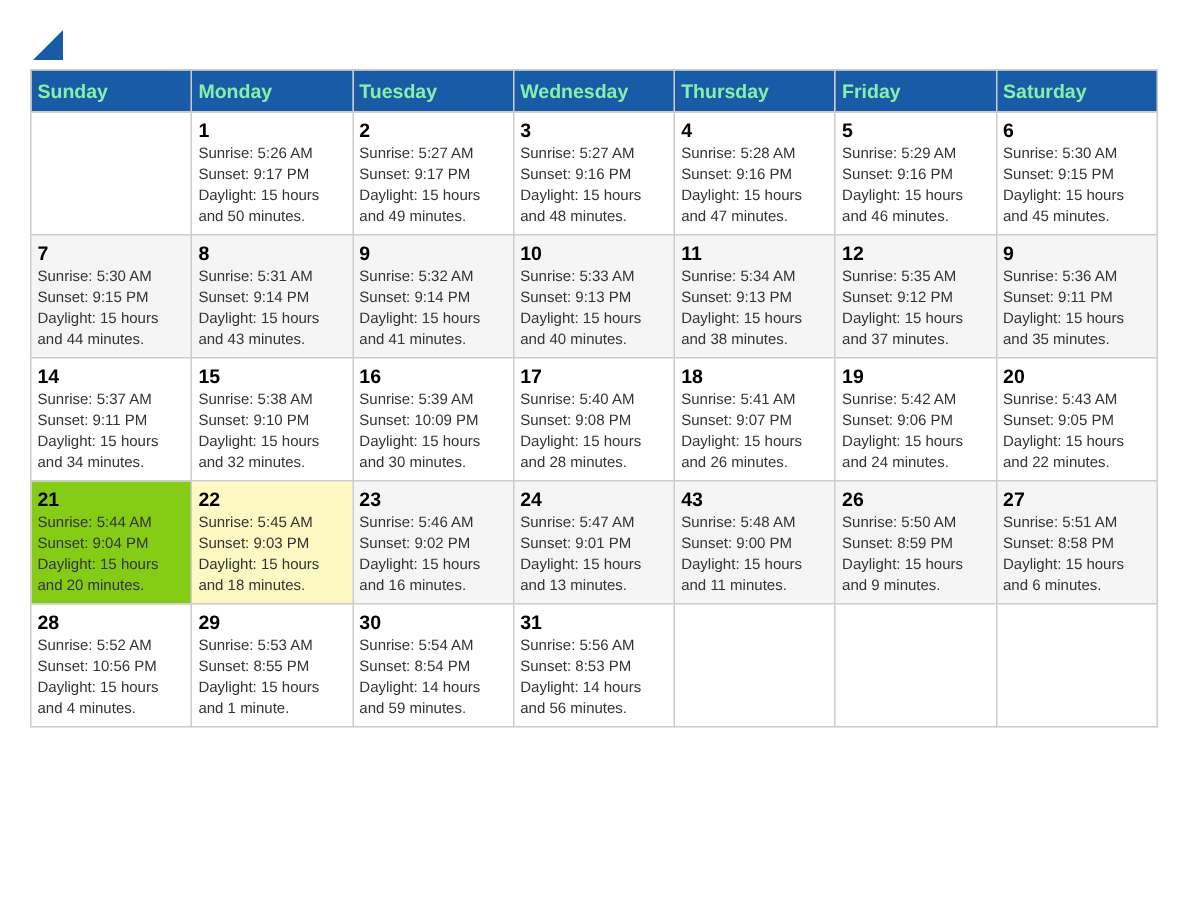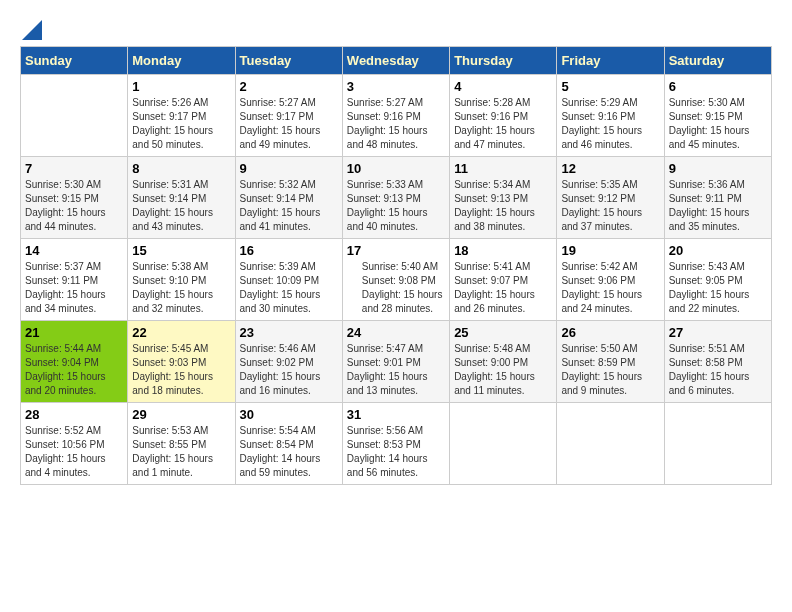--- a/index.html
+++ b/index.html
@@ -39,21 +39,21 @@
       font-size: 16px;
       color: #444;
     }
     .calendar {
       width: 100%;
       border-collapse: collapse;
       font-size: 11px;
     }
     .calendar th {
       background: #1a5ba8;
-      color: #fef9c3;
+      color: #86efac;
       padding: 6px 4px;
       text-align: left;
       font-size: 13px;
       border: 1px solid #ccc;
     }
     .calendar td {
       border: 1px solid #ccc;
       vertical-align: top;
       padding: 4px;
       width: 107px;
@@ -207,21 +207,21 @@
 Daylight: 15 hours and 32 minutes.</div>
         </td>
         <td>
           <span class="day-number">16</span>
           <div class="day-info" style="white-space: pre-line;">Sunrise: 5:39 AM
 Sunset: 10:09 PM
 Daylight: 15 hours and 30 minutes.</div>
         </td>
         <td>
           <span class="day-number">17</span>
-          <div class="day-info" style="white-space: pre-line; margin-left: 15px;">Sunrise: 5:40 AM
+          <div class="day-info" style="white-space: pre-line;">Sunrise: 5:40 AM
 Sunset: 9:08 PM
 Daylight: 15 hours and 28 minutes.</div>
         </td>
         <td>
           <span class="day-number">18</span>
           <div class="day-info" style="white-space: pre-line;">Sunrise: 5:41 AM
 Sunset: 9:07 PM
 Daylight: 15 hours and 26 minutes.</div>
         </td>
         <td>
@@ -256,21 +256,21 @@
 Sunset: 9:02 PM
 Daylight: 15 hours and 16 minutes.</div>
         </td>
         <td style="background: rgb(245, 245, 245);">
           <span class="day-number">24</span>
           <div class="day-info" style="white-space: pre-line;">Sunrise: 5:47 AM
 Sunset: 9:01 PM
 Daylight: 15 hours and 13 minutes.</div>
         </td>
         <td style="background: rgb(245, 245, 245);">
-          <span class="day-number">25</span>
+          <span class="day-number">43</span>
           <div class="day-info" style="white-space: pre-line;">Sunrise: 5:48 AM
 Sunset: 9:00 PM
 Daylight: 15 hours and 11 minutes.</div>
         </td>
         <td style="background: rgb(245, 245, 245);">
           <span class="day-number">26</span>
           <div class="day-info" style="white-space: pre-line;">Sunrise: 5:50 AM
 Sunset: 8:59 PM
 Daylight: 15 hours and 9 minutes.</div>
         </td>

